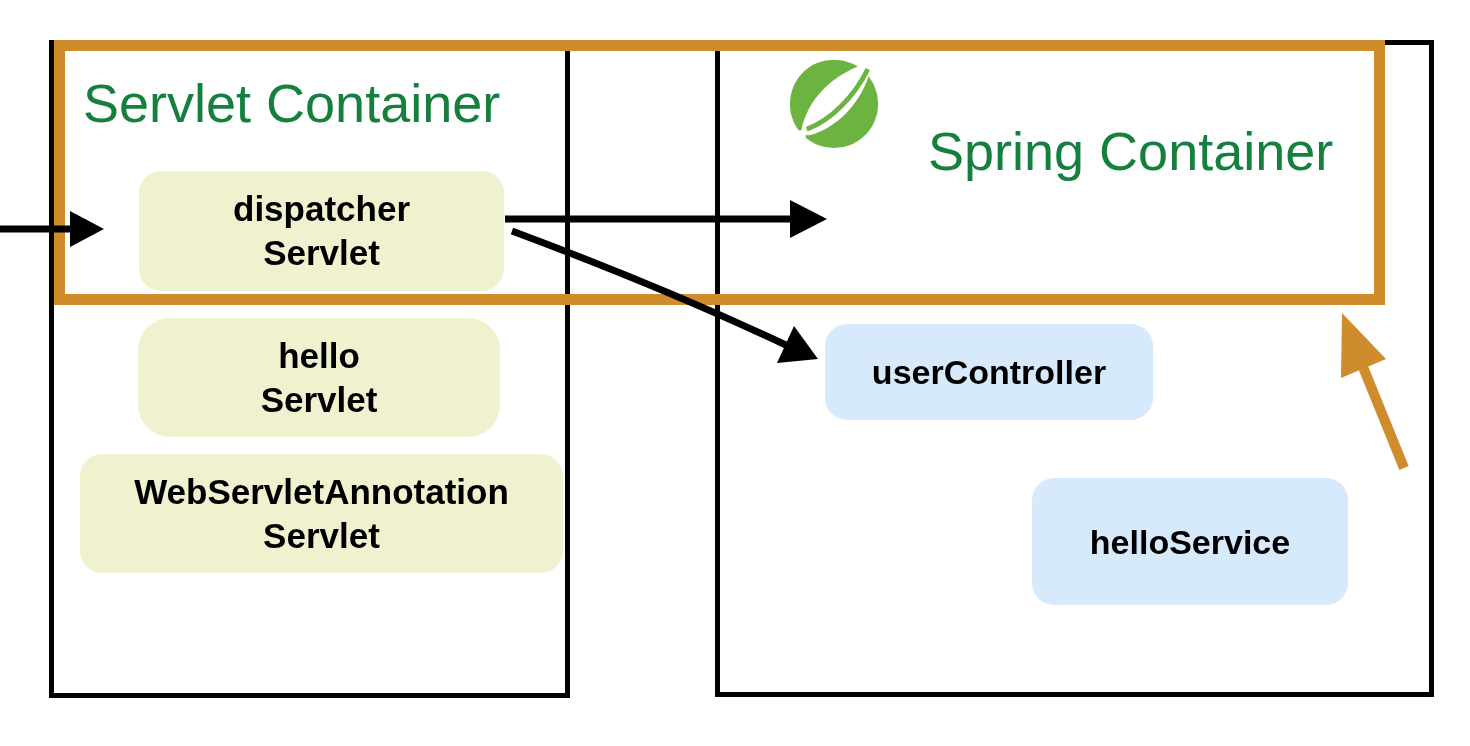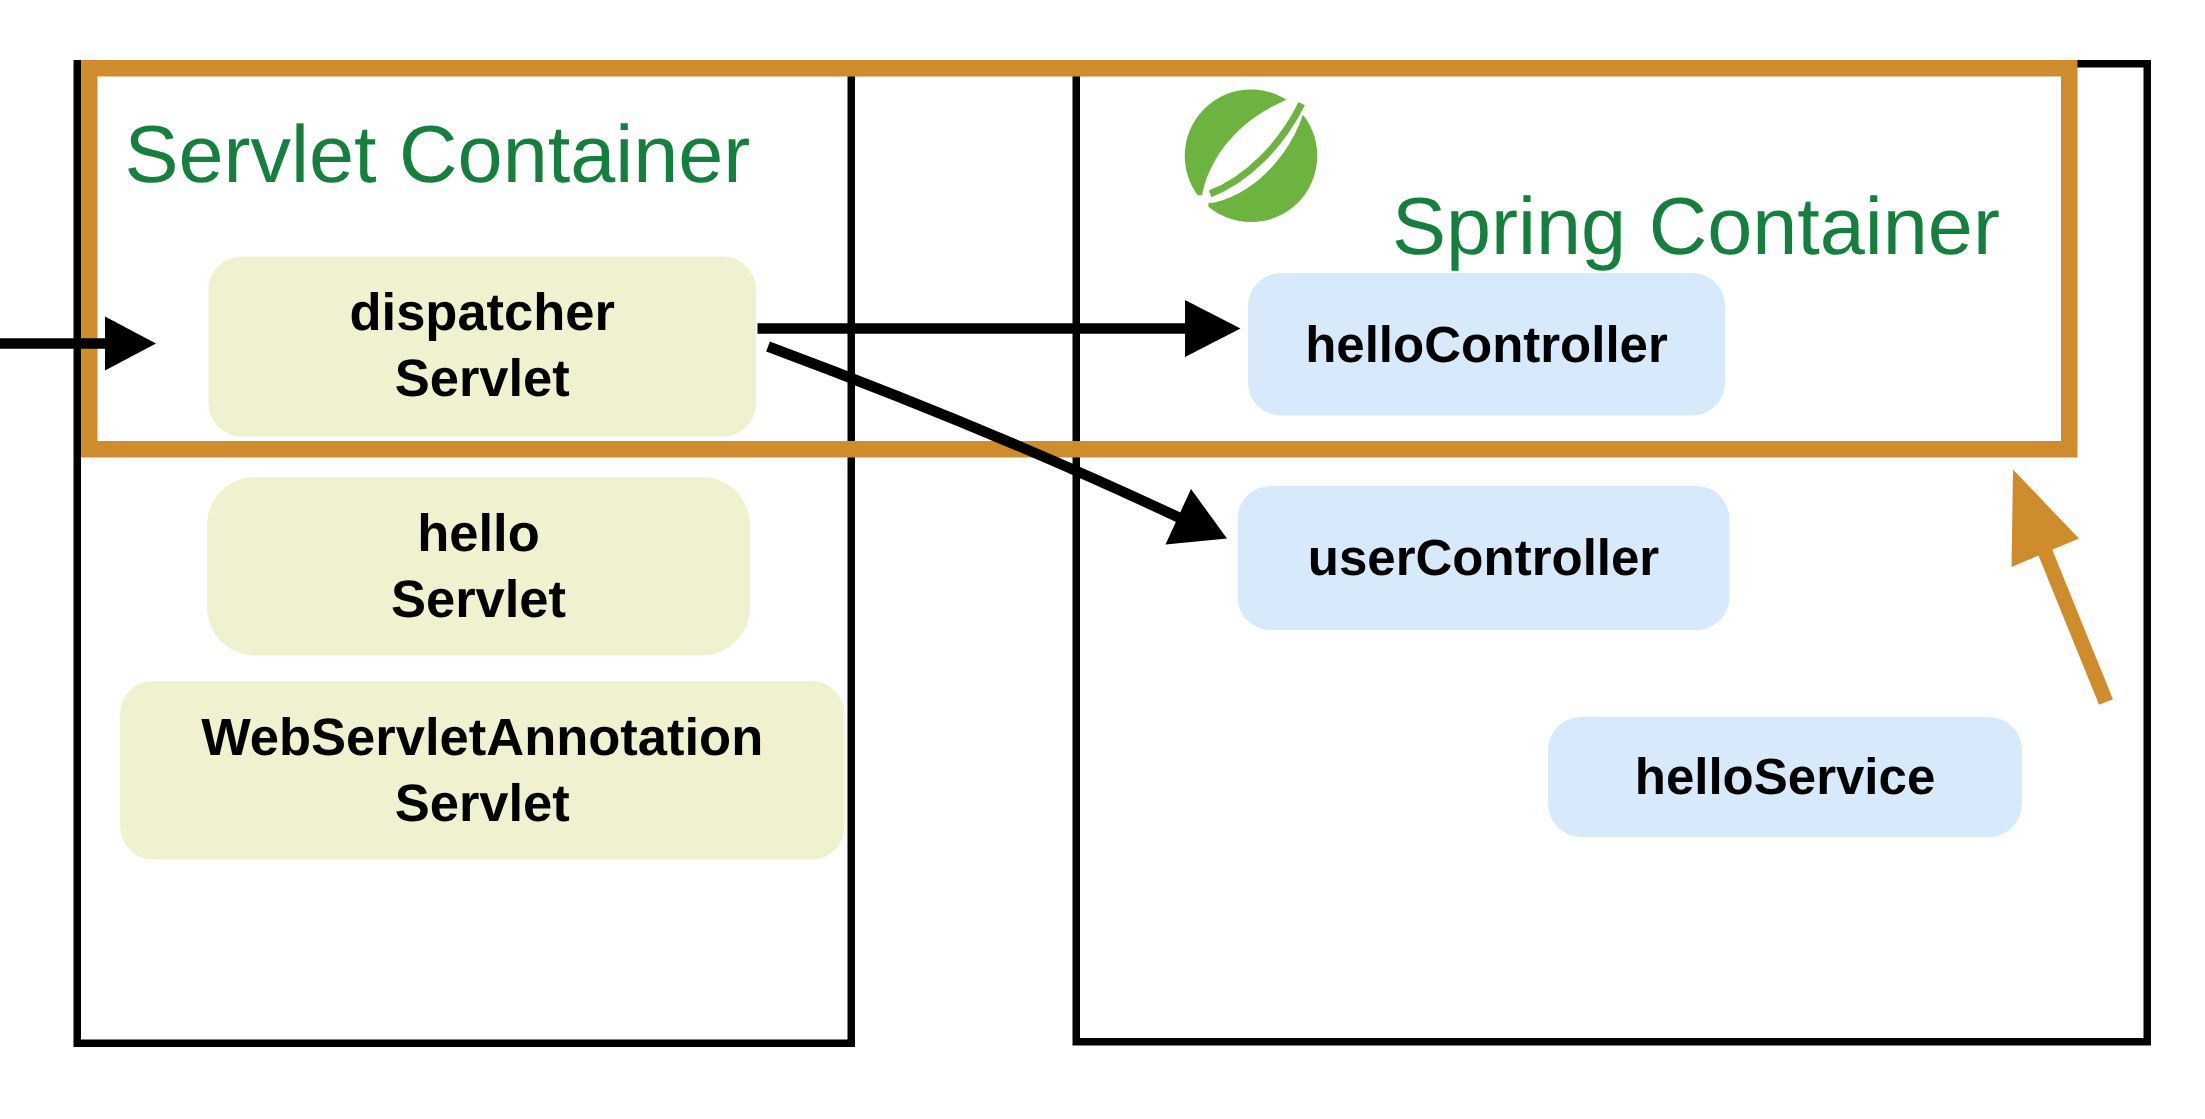--- a/index.html
+++ b/index.html
@@ -69,21 +69,21 @@
   .bean-node{
     background:#d7eafb;
     font-size:34px;
     line-height:40px;
   }
   .node-dispatcher{ left:139px; top:171px; width:365px; height:120px; }
   .node-hello-servlet{ left:138px; top:318px; width:362px; height:119px;border-radius:32px; }
   .node-webservlet{ left:80px;  top:454px; width:483px; height:119px; }
   .node-hello-controller{ left:832px; top:182px; width:318px; height:95px; }
   .node-user-controller{ left:825px; top:324px; width:328px; height:96px; }
-  .node-hello-service{ left:1032px; top:478px; width:316px; height:80px; }
+  .node-hello-service{ left:1032px; top:478px; width:316px; height:127px; }
 
   .arrow-layer{
     position:absolute;
     left:0; top:0; width:1470px; height:746px;
     z-index:6;
     pointer-events:none;
   }
 </style>
 </head>
 <body>
@@ -114,23 +114,20 @@
   </div>
   <div class="node servlet-node node-hello-servlet">
     <span class="lbl">hello
 Servlet</span>
   </div>
   <div class="node servlet-node node-webservlet">
     <span class="lbl">WebServletAnnotation
 Servlet</span>
   </div>
 
-  <div class="node bean-node node-hello-controller">
-    <span class="lbl">helloController</span>
-  </div>
   <div class="node bean-node node-user-controller">
     <span class="lbl">userController</span>
   </div>
   <div class="node bean-node node-hello-service">
     <span class="lbl">helloService</span>
   </div>
 
   <svg class="arrow-layer" viewBox="0 0 1470 746" width="1470" height="746">
 
     <g>

